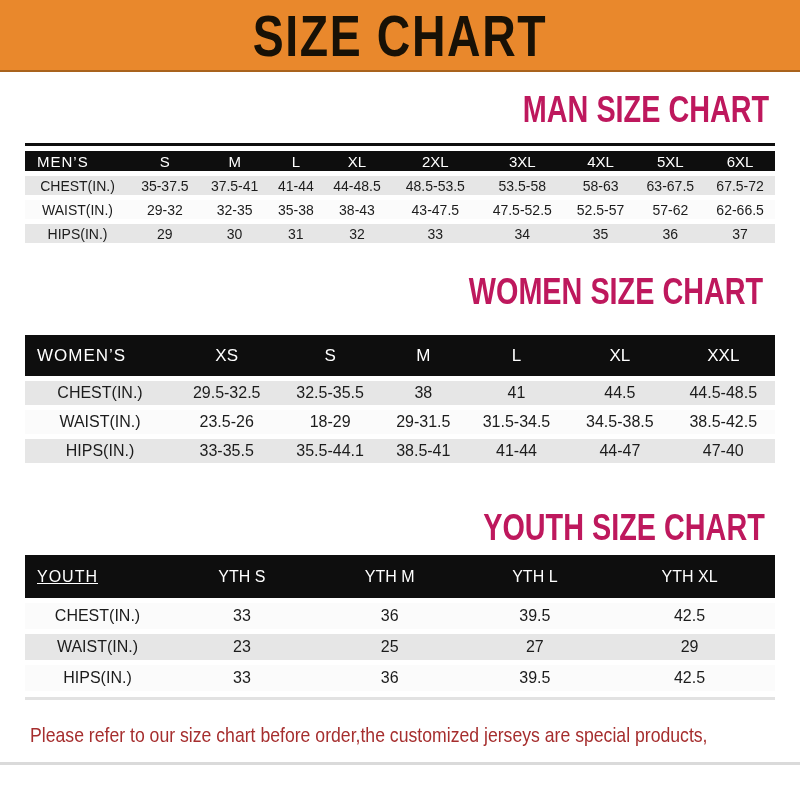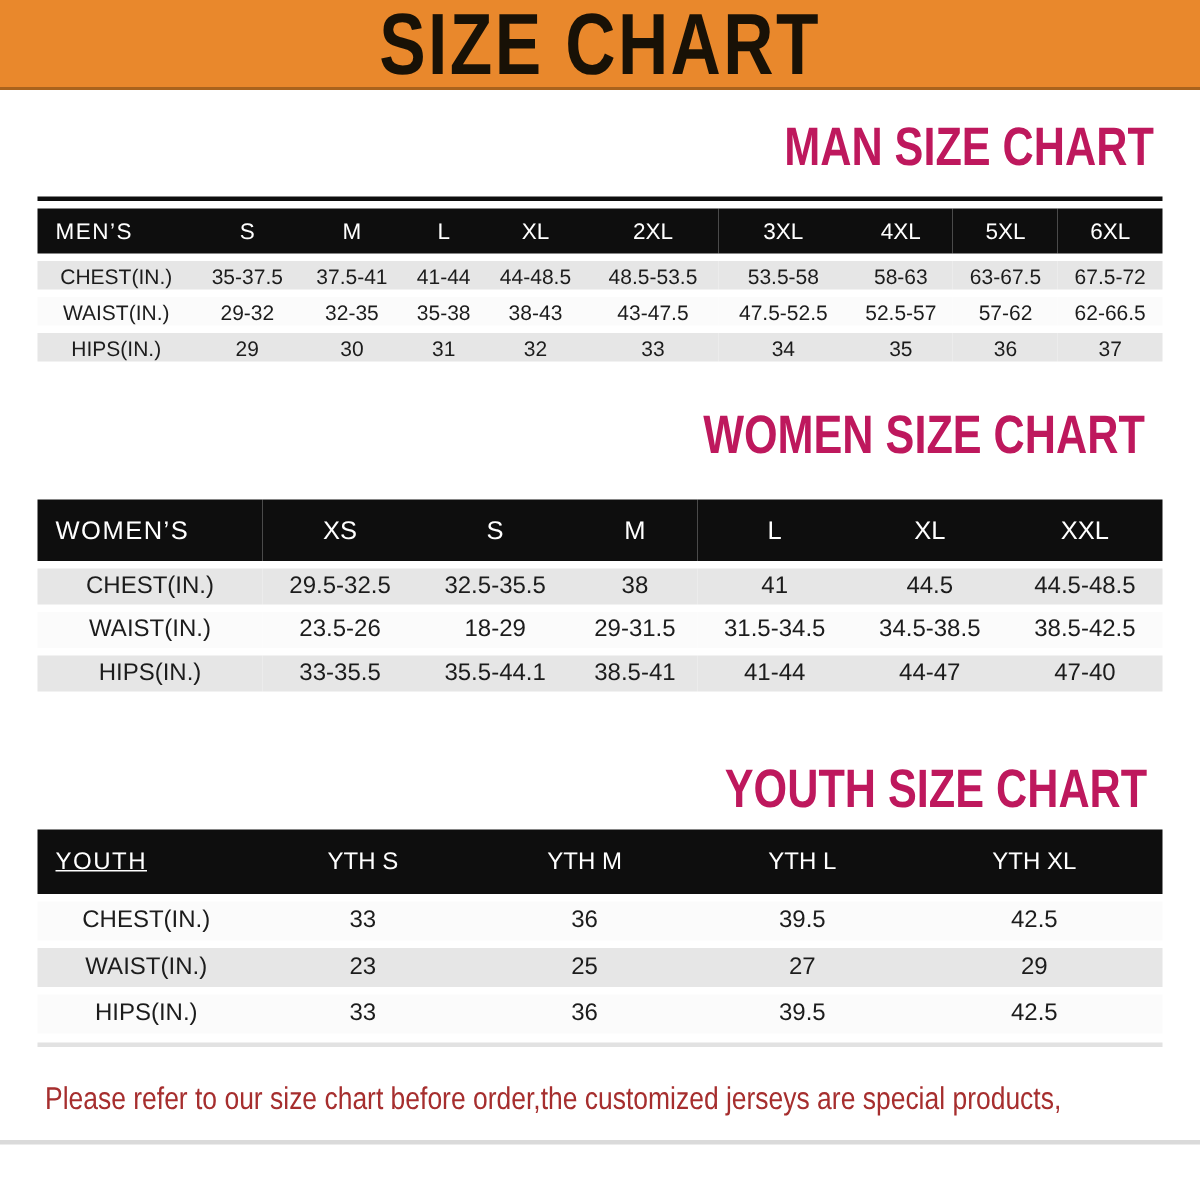--- a/index.html
+++ b/index.html
@@ -4,21 +4,21 @@
 <style>
   * { margin:0; padding:0; box-sizing:border-box; }
   html,body { width:800px; height:800px; }
   body {
     font-family:"Liberation Sans", sans-serif;
     background:#ffffff;
     overflow:hidden;
   }
   
   .banner {
-    height:60px;
+    height:72px;
     background:#E9882C;
     display:flex; align-items:center; justify-content:center;
     border-bottom:2px solid rgba(90,55,10,.45);
   }
   .banner .cond {
     font-size:58px; font-weight:bold; color:#181106;
     letter-spacing:2px;
   }
   .cond { display:inline-block; transform:scaleX(.8); transform-origin:center; white-space:nowrap; }
   
@@ -30,21 +30,21 @@
   
   .t-wrap { width:750px; margin:0 auto; }
   .top-rule { height:3px; background:#0e0e0e; }
   table { width:100%; border-collapse:separate; border-spacing:0 5px; table-layout:auto; }
   th, td { text-align:center; white-space:nowrap; vertical-align:middle; color:#1c1c1c; }
   tr.hdr th { background:#0e0e0e; color:#ffffff; font-weight:normal; }
   th.corner { text-align:left; padding-left:12px; font-weight:bold; letter-spacing:1px; }
   tr.gray td  { background:#E6E6E6; }
   tr.white td { background:#FBFBFB; }
   
-  .men tr.hdr th { height:30px; font-size:15px; }
+  .men tr.hdr th { height:20px; font-size:15px; }
   .men th.corner { font-size:21px; width:105px; }
   .men td { height:19px; font-size:14px; }
   
   .women tr.hdr th { height:41px; font-size:17px; }
   .women th.corner { font-size:23px; width:150px; }
   .women td { height:24px; font-size:16px; }
   
   .youth tr.hdr th { height:43px; font-size:16px; }
   .youth th.corner { font-size:21px; width:145px;text-decoration:underline; }
   .youth td { height:26px; font-size:16px; }

